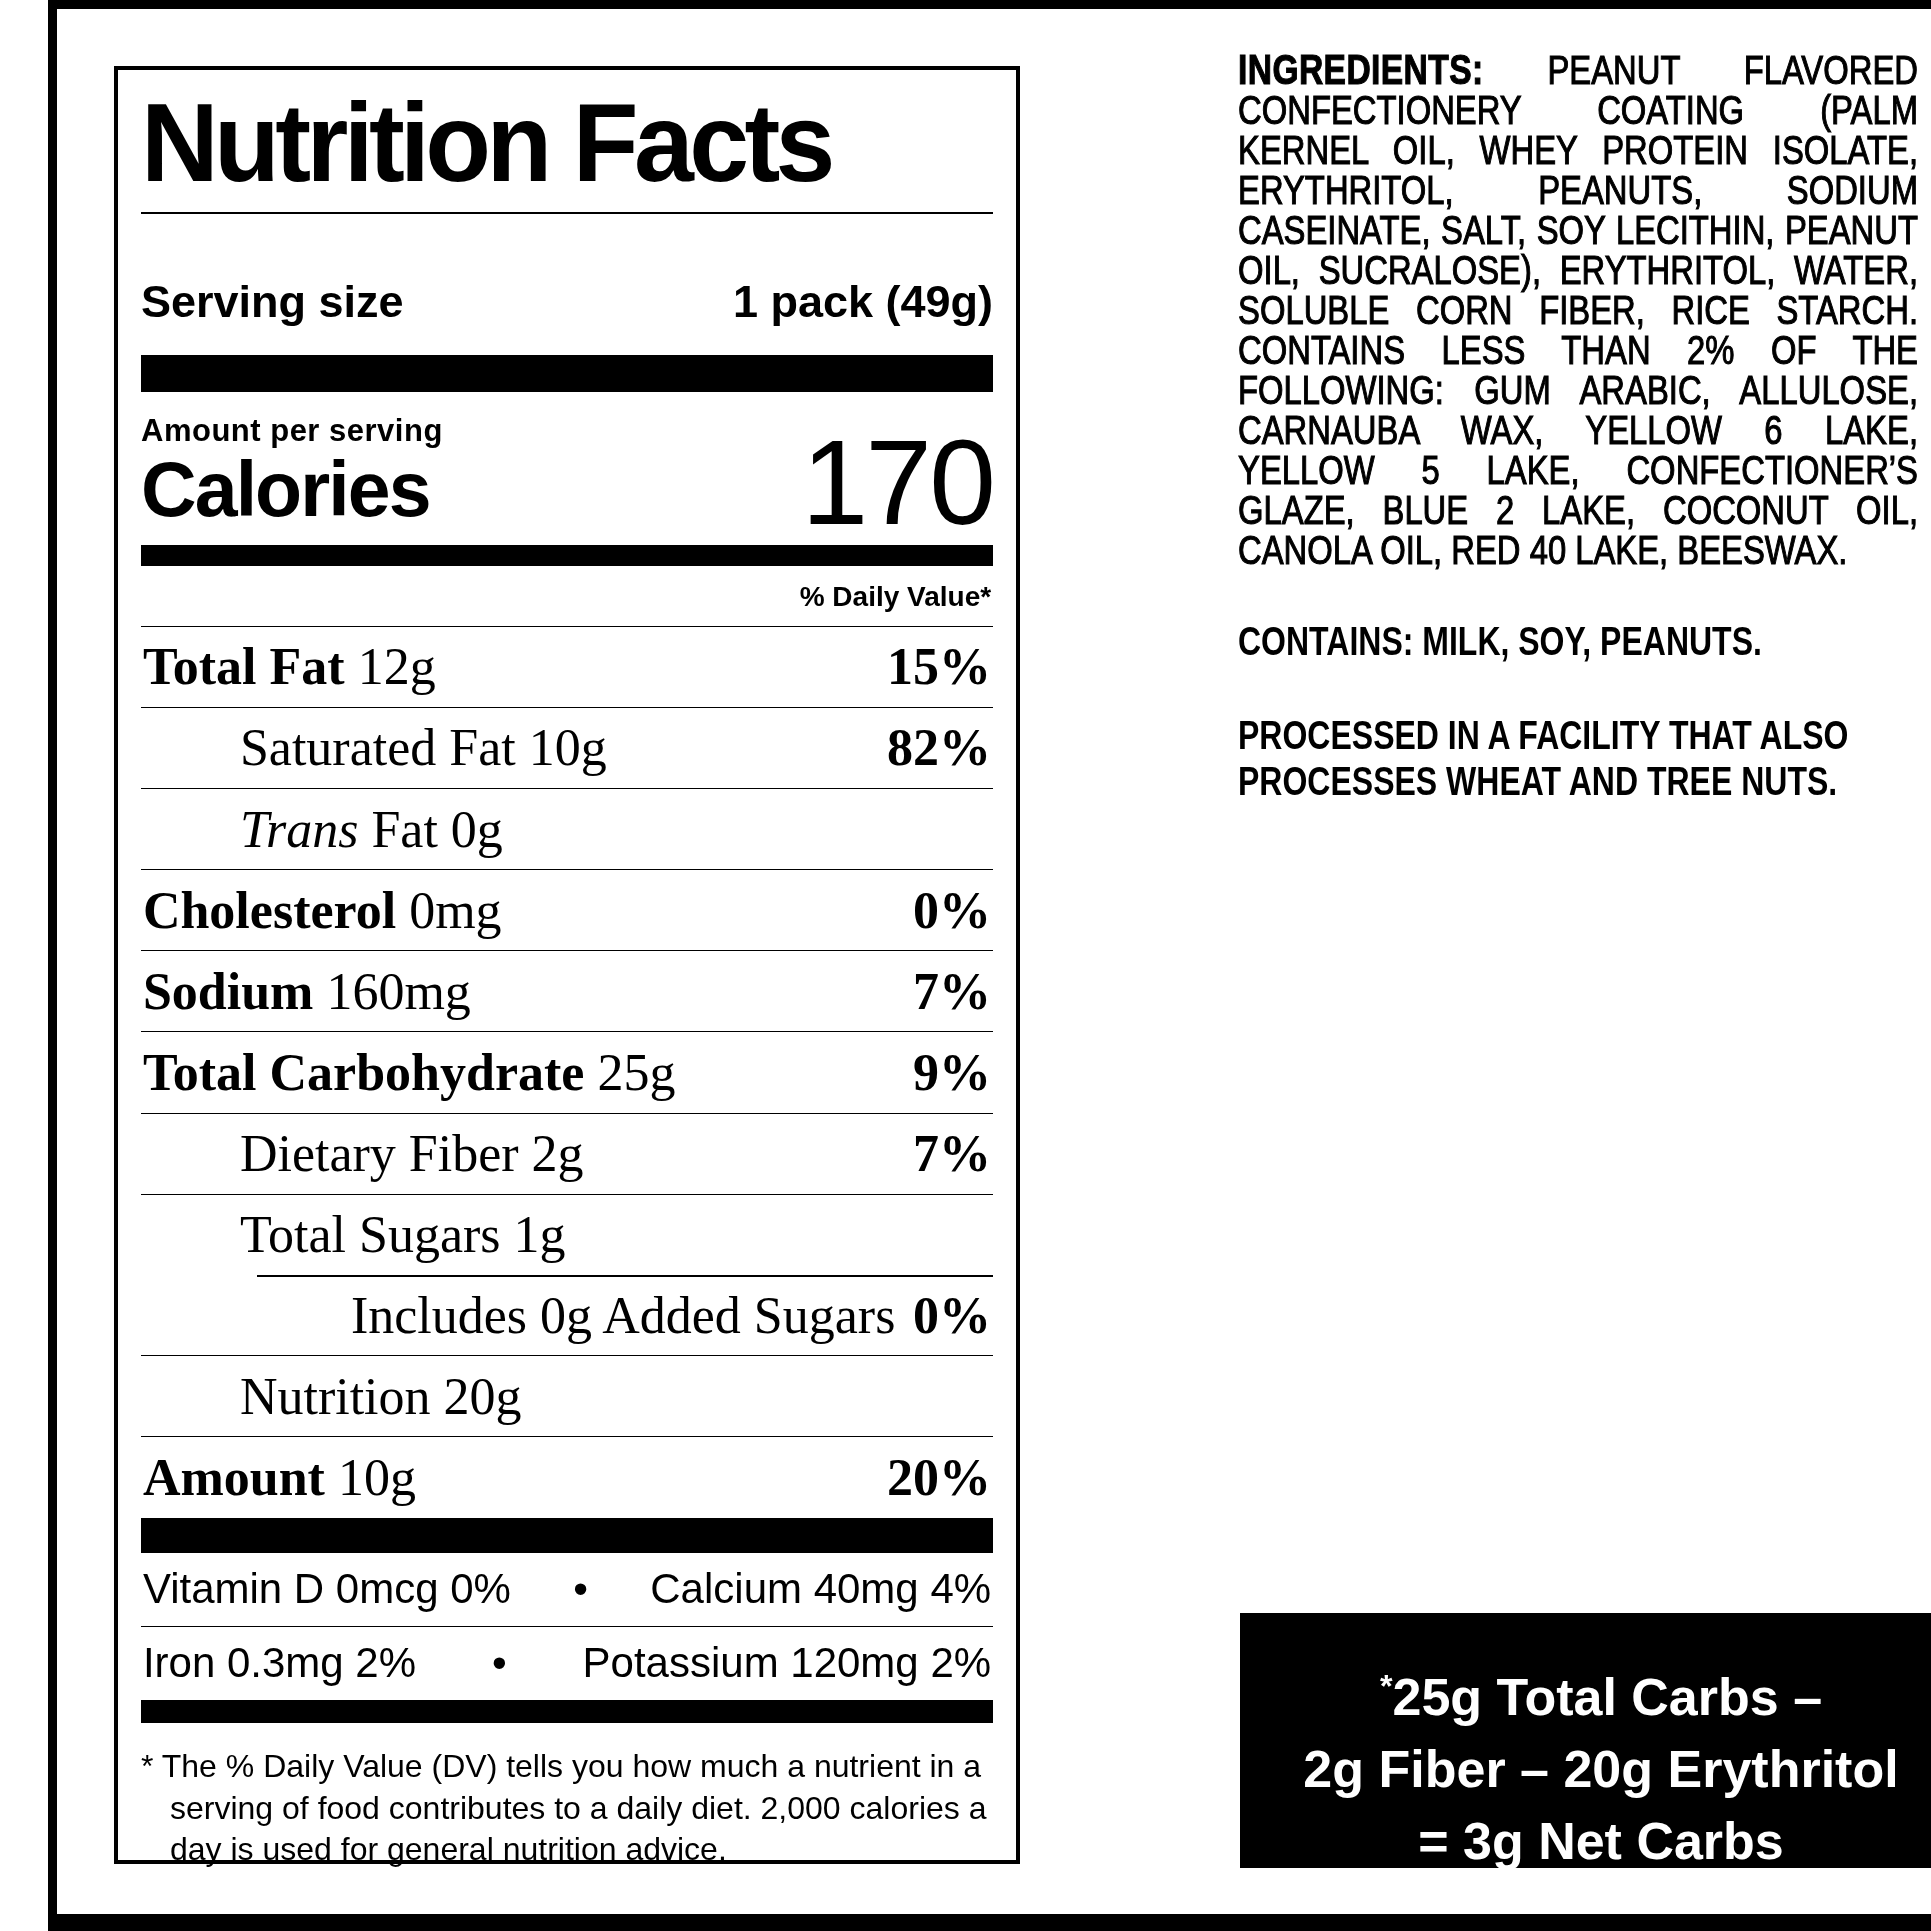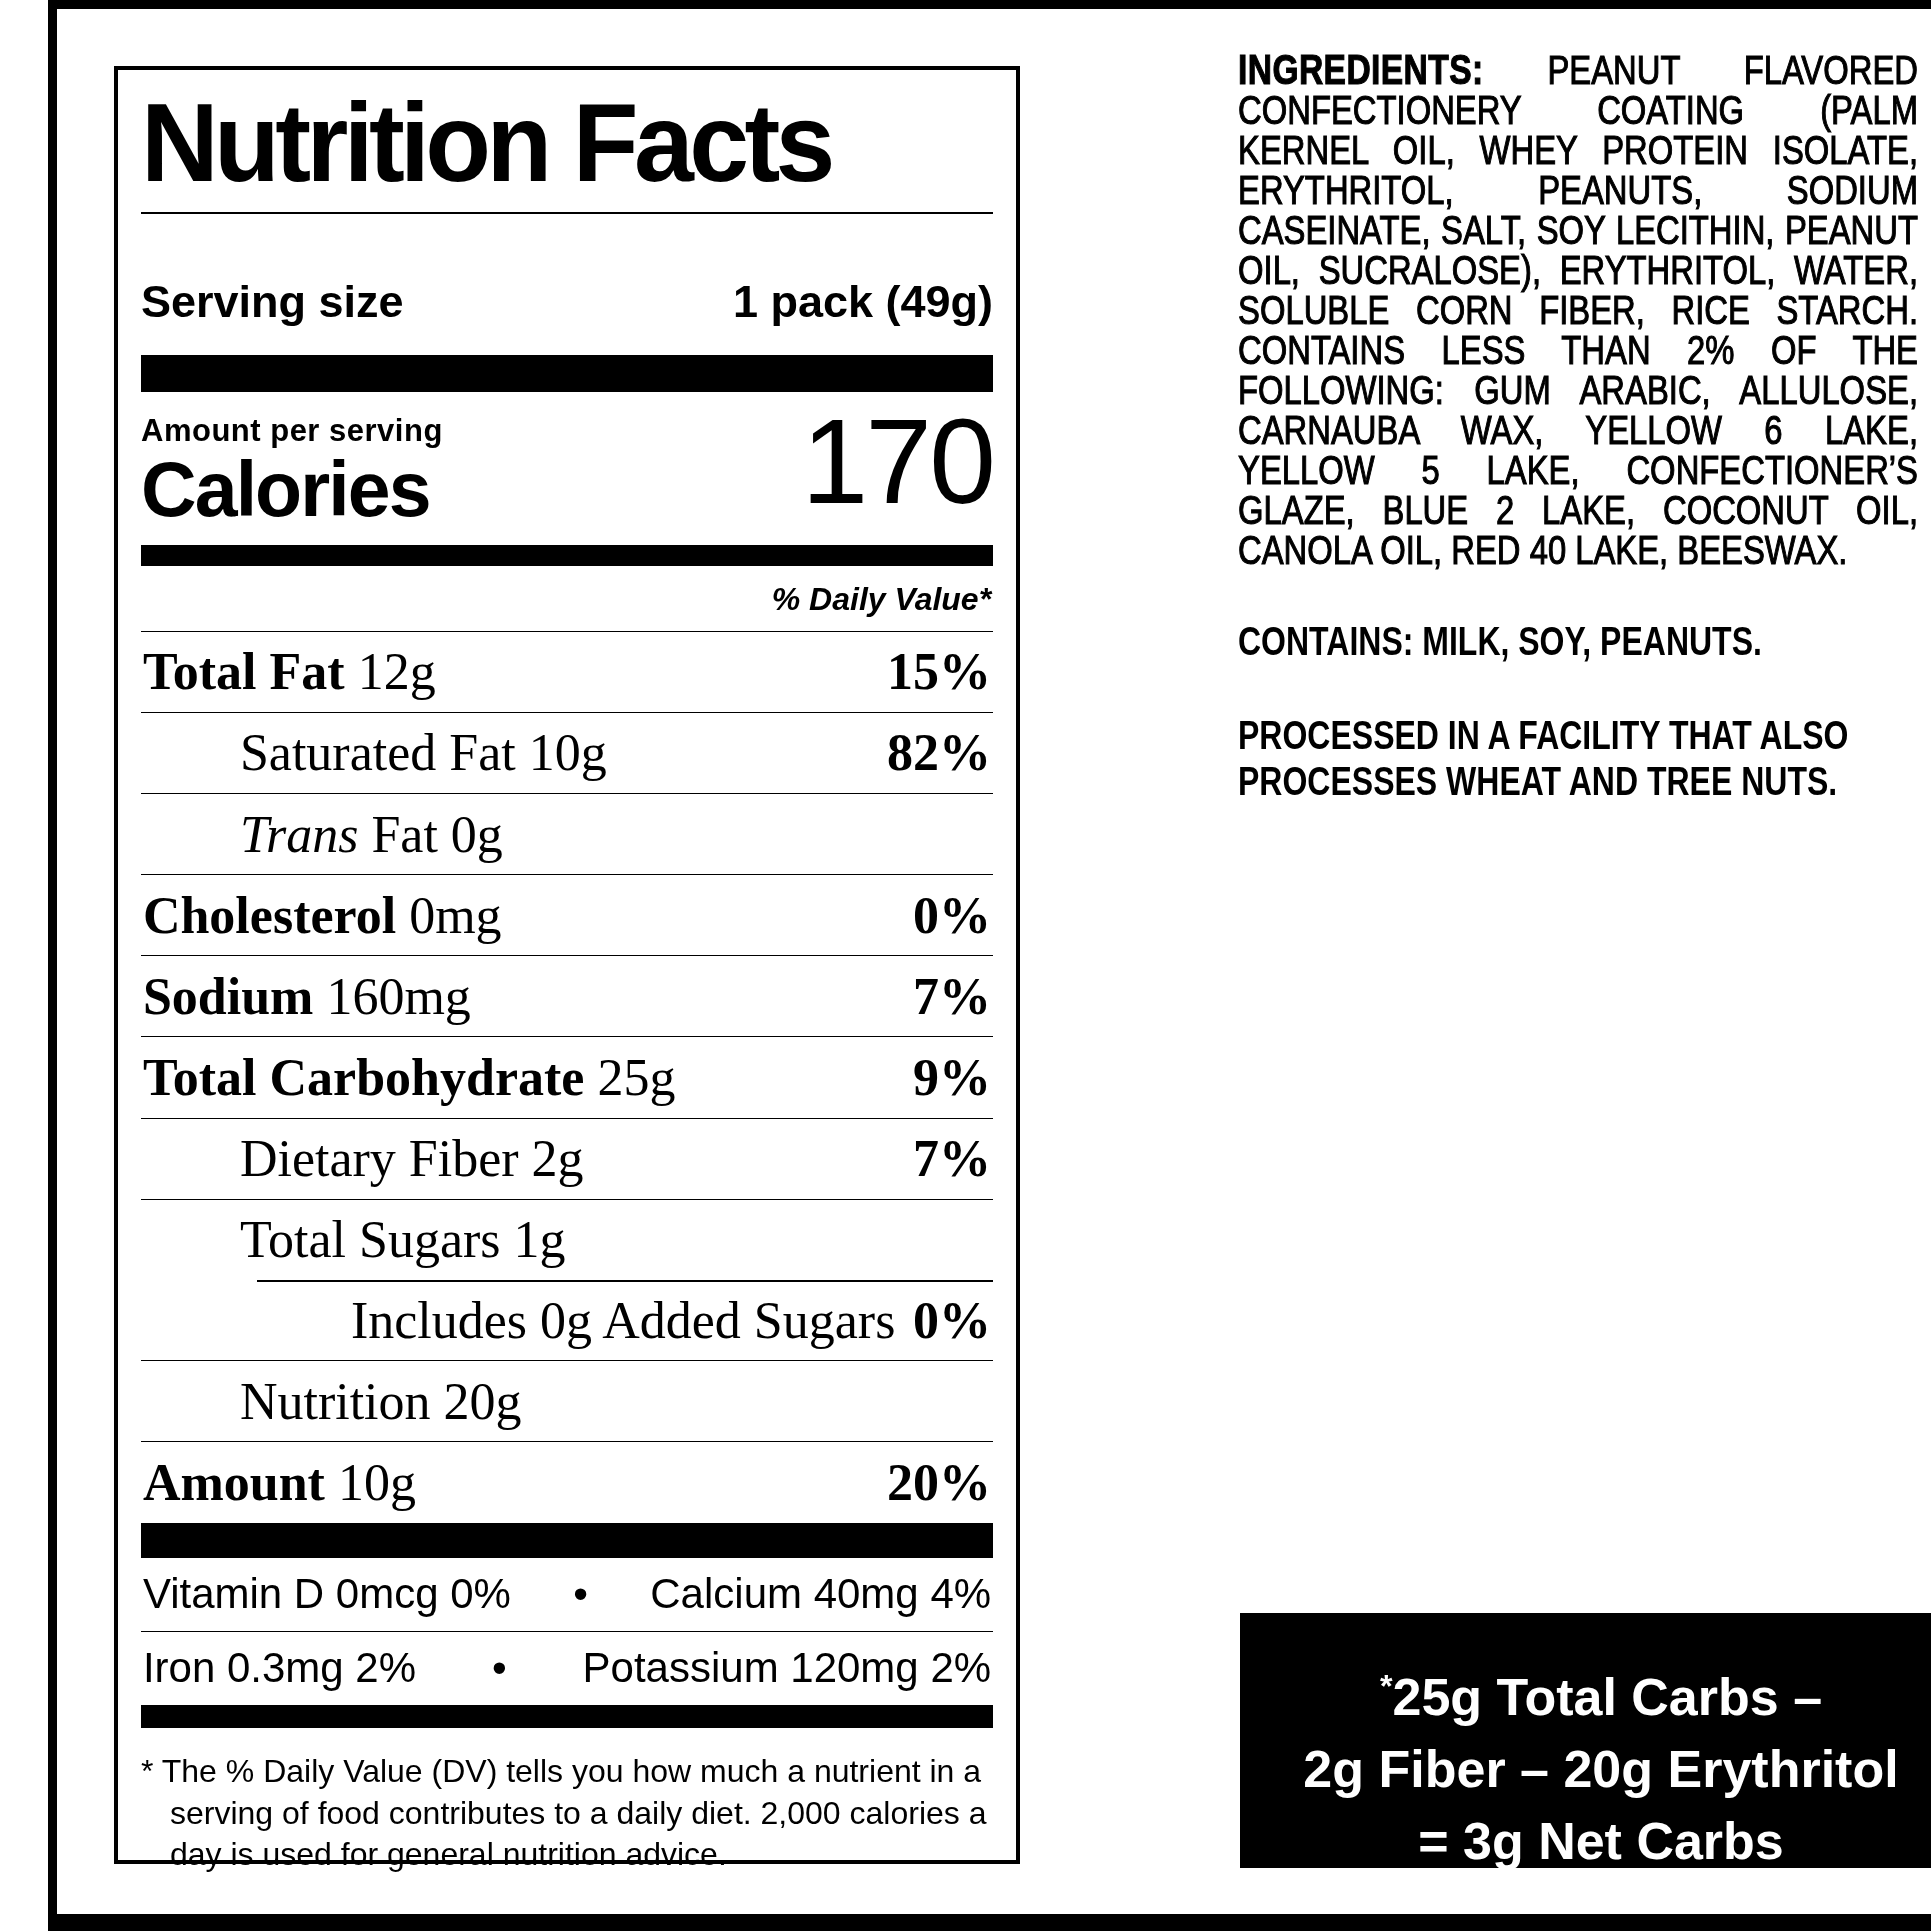--- a/index.html
+++ b/index.html
@@ -21,26 +21,26 @@
     font-size:111px; font-weight:700; letter-spacing:-4.8px; line-height:1.02;
     margin:3.9px 0 0; white-space:nowrap; transform:scaleX(0.97); transform-origin:left;
   }
   .title-rule { border-top:2.9px solid #000; margin-top:11.6px; }
   .serving-row {
     display:flex; justify-content:space-between; align-items:baseline;
     font-weight:700; font-size:45px; margin-top:62px;
   }
   .bar { background:#000; }
   .bar-1 { height:37px; margin-top:27px; }
-  .cal-block { display:flex; justify-content:space-between; align-items:flex-start; margin-top:21px; }
+  .cal-block { display:flex; justify-content:space-between; align-items:flex-end; margin-top:21px; }
   .aps { font-size:31px; font-weight:700; letter-spacing:0.5px; }
   .cal-word { font-size:77px; font-weight:700; letter-spacing:-1.9px; line-height:1.05; }
   .cal-num { font-size:120px; font-weight:400; line-height:0.8; letter-spacing:-2.9px; }
   .bar-2 { height:21px; margin-top:15.4px; }
-  .dv-header { text-align:right; font-size:32px; font-weight:700; padding:14.5px 1.9px 12.6px;font-style:italic; }
+  .dv-header { text-align:right; font-size:28px; font-weight:700; padding:14.5px 1.9px 12.6px; }
 
   .row {
     display:flex; justify-content:space-between; align-items:flex-start;
     border-top:1.9px solid #000; padding:10.6px 1.9px; font-size:52px;font-family:Liberation Serif, serif;
   }
   .row .nm b { font-weight:700; }
   .row .nm i { font-style:italic; }
   .pct { font-weight:700; }
   .row.in1 .nm { padding-left:97px; }
   .row.in2 .nm { padding-left:208px; }

